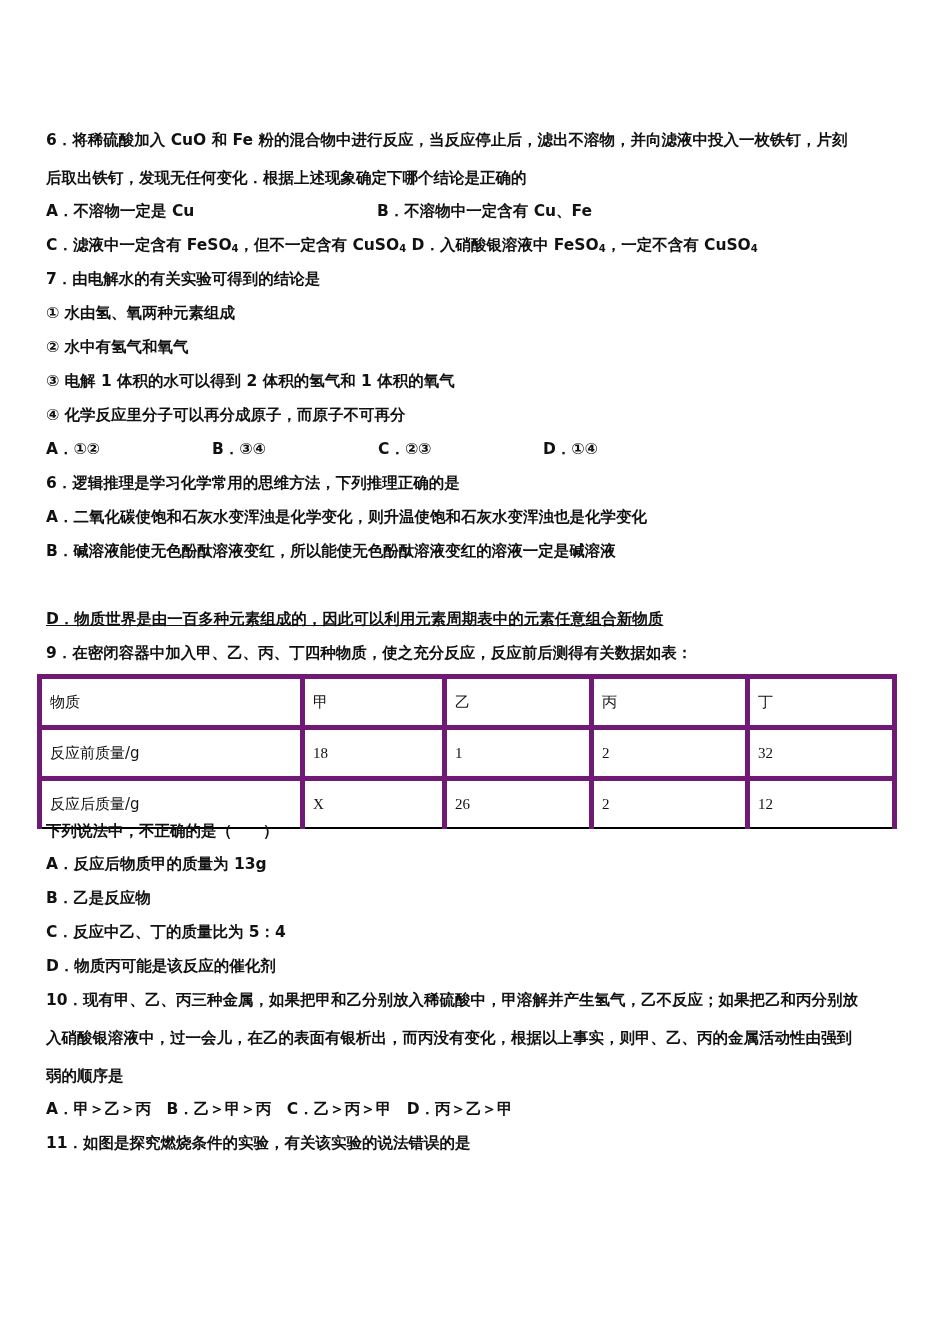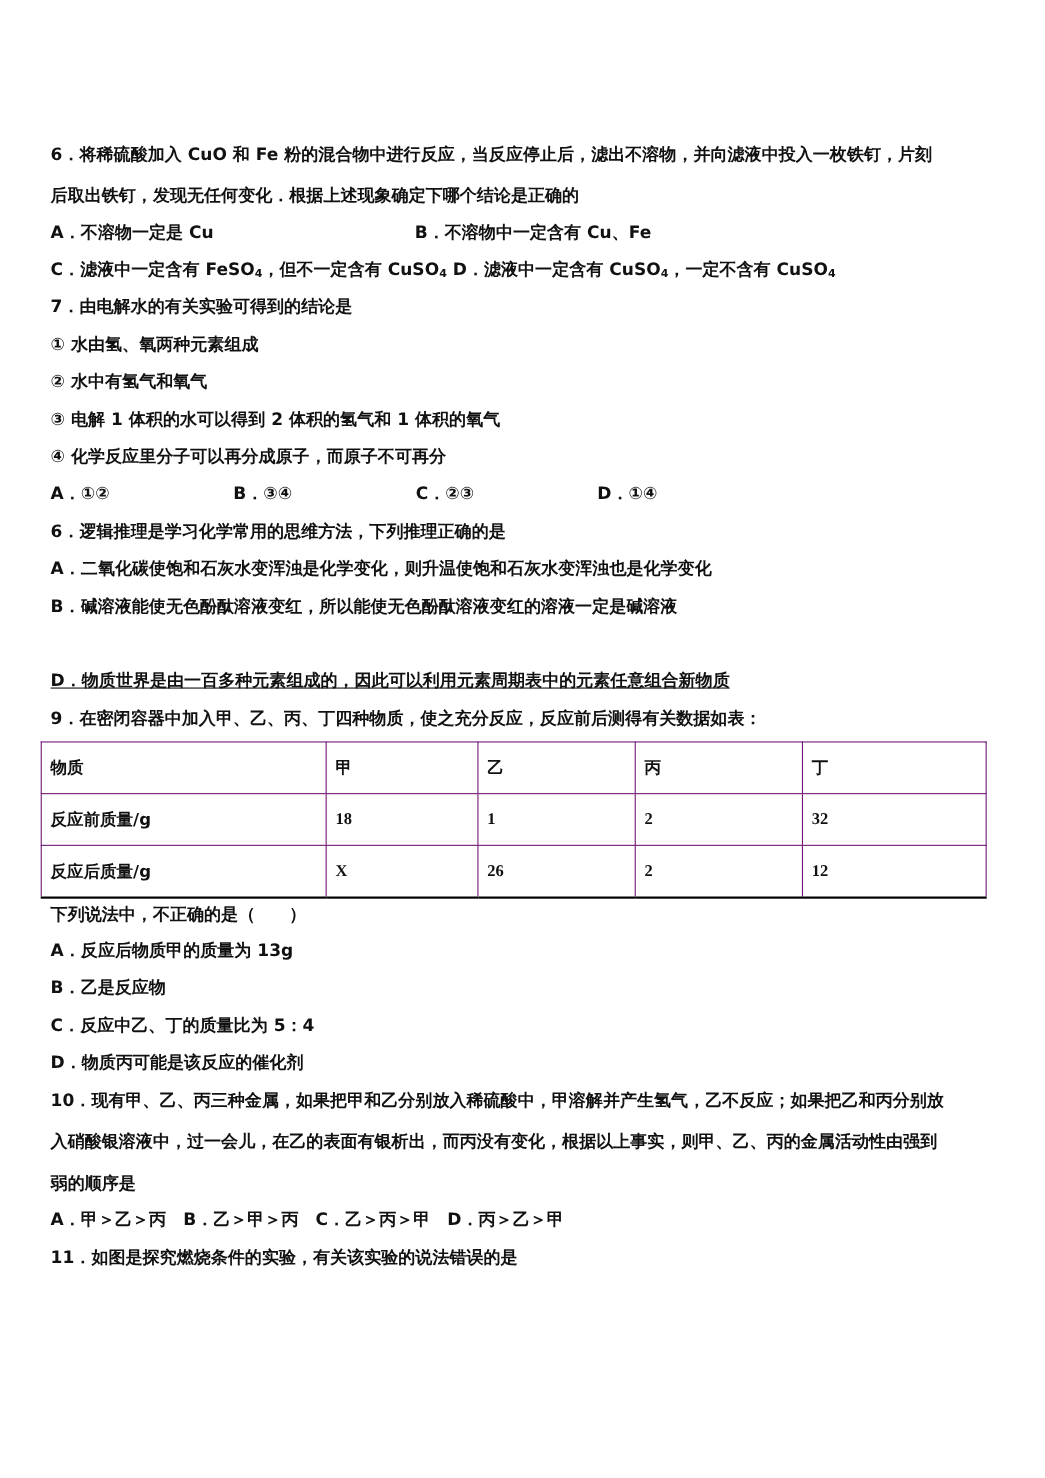--- a/index.html
+++ b/index.html
@@ -3,39 +3,39 @@
 <meta charset="utf-8">
 <style>
   html, body { margin: 0; padding: 0; background: #ffffff; }
   body { width: 950px; height: 1344px; position: relative; overflow: hidden;
          font-family: "DejaVu Sans", "Liberation Sans", sans-serif; color: #111; }
   .page { position: absolute; left: 0; top: 0; width: 950px; height: 1344px; margin-top: 28px; }
   .line { position: absolute; left: 46px; font-size: 15.5px; font-weight: bold; white-space: nowrap; line-height: 20px; }
   sub { font-size: 10px; vertical-align: -2px; }
   .opt { position: absolute; font-size: 15.5px; font-weight: bold; white-space: nowrap; line-height: 20px; }
   table.data { position: absolute; left: 37px; top: 646px; width: 860px; border-collapse: collapse; }
-  table.data td { border: 1px solid #701a75; height: 46px; padding: 0 0 0 8px; font-size: 15px; font-weight: bold; vertical-align: middle; }
+  table.data td { border: 5px solid #701a75; height: 46px; padding: 0 0 0 8px; font-size: 15px; font-weight: normal; vertical-align: middle; }
   table.data tr:last-child td { border-bottom: 2px solid #000; }
   table.data td.c0 { width: 250px; }
   table.data td.c1 { width: 129px; }
   table.data td.c2 { width: 134px; }
   table.data td.c3 { width: 143px; }
   .num { font-family: "Liberation Serif", "DejaVu Serif", serif; }
 </style>
 </head>
 <body>
 
 <div class="page">
 
   <div class="line" style="top:102px;">6．将稀硫酸加入 CuO 和 Fe 粉的混合物中进行反应，当反应停止后，滤出不溶物，并向滤液中投入一枚铁钉，片刻</div>
   <div class="line" style="top:140px;">后取出铁钉，发现无任何变化．根据上述现象确定下哪个结论是正确的</div>
   <div class="opt" style="left:46px; top:173px;">A．不溶物一定是 Cu</div>
   <div class="opt" style="left:377px; top:173px;">B．不溶物中一定含有 Cu、Fe</div>
   <div class="opt" style="left:46px; top:207px;">
-    <span>C．滤液中一定含有 FeSO</span><sub>4</sub><span>，但不一定含有 CuSO</span><sub>4</sub><span> D．滤液中一定含有 CuSO</span><sub>4</sub><span>，一定不含有 CuSO</span><sub>4</sub>
+    <span>C．滤液中一定含有 FeSO</span><sub>4</sub><span>，但不一定含有 CuSO</span><sub>4</sub><span> D．入硝酸银溶液中 FeSO</span><sub>4</sub><span>，一定不含有 CuSO</span><sub>4</sub>
   </div>
 
   <div class="line" style="top:241px;">7．由电解水的有关实验可得到的结论是</div>
   <div class="line" style="top:275px;">① 水由氢、氧两种元素组成</div>
   <div class="line" style="top:309px;">② 水中有氢气和氧气</div>
   <div class="line" style="top:343px;">③ 电解 1 体积的水可以得到 2 体积的氢气和 1 体积的氧气</div>
   <div class="line" style="top:377px;">④ 化学反应里分子可以再分成原子，而原子不可再分</div>
   <div class="opt" style="left:46px; top:411px;">A．①②</div>
   <div class="opt" style="left:212px; top:411px;">B．③④</div>
   <div class="opt" style="left:378px; top:411px;">C．②③</div>

